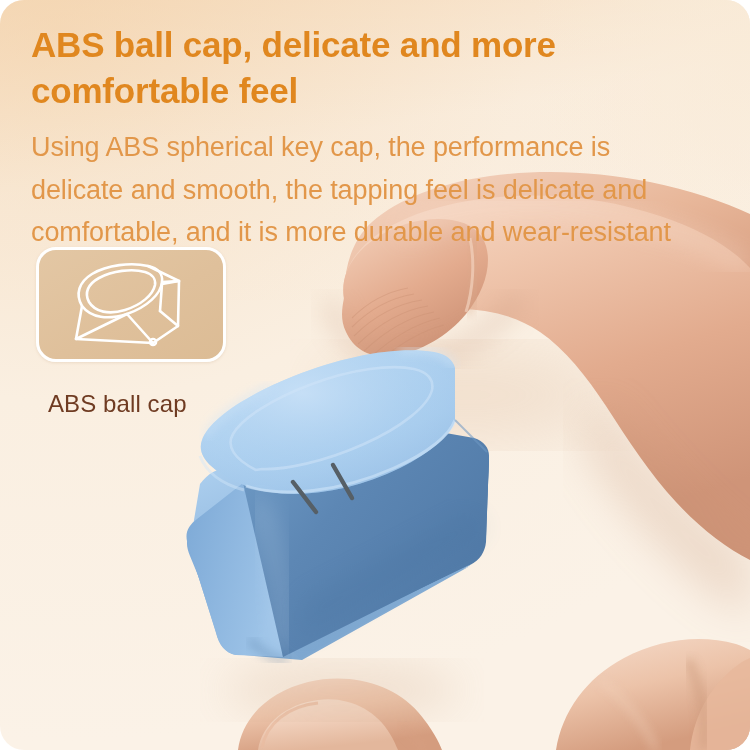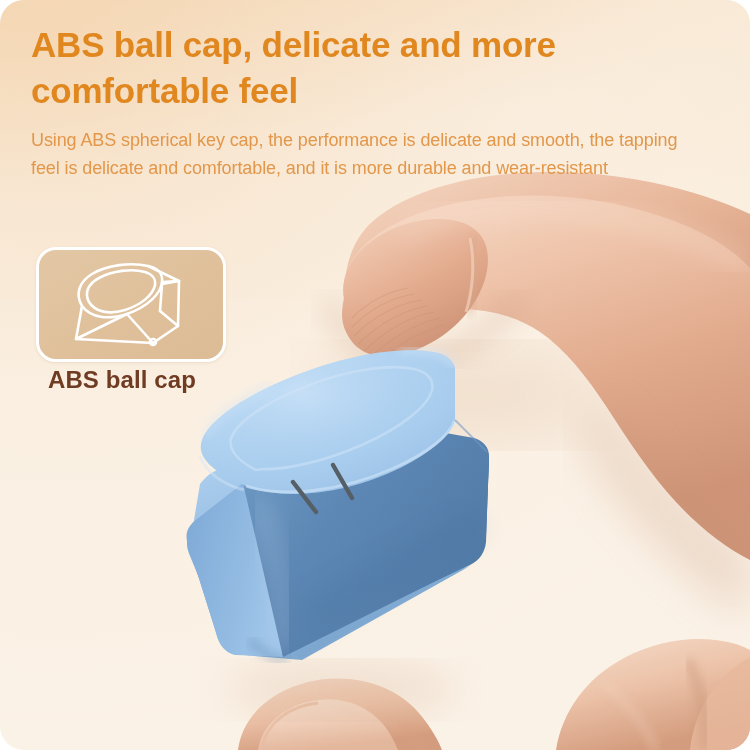--- a/index.html
+++ b/index.html
@@ -40,21 +40,21 @@
     font-size:35px;
     font-weight:bold;
     line-height:1.30;
     letter-spacing:-0.2px;
     white-space:pre-line;
   }
 
   .subcopy {
     margin-top:13px;
     color:#e2974a;
-    font-size:18px;
+    font-size:27px;
     font-weight:400;
     line-height:1.58;
     letter-spacing:-0.1px;
     max-width:660px;
   }
 
   
   .badge-wrap { position:absolute; left:36px; top:247px; }
 
   .badge {
@@ -62,25 +62,25 @@
     width:190px; height:115px;
     background:linear-gradient(150deg, #e3c7a4 0%, #dfc09b 55%, #dcbc95 100%);
     border:3px solid #ffffff;
     border-radius:20px;
     box-shadow:0 1px 3px rgba(170,130,90,.18);
     overflow:hidden;
   }
   .badge svg { position:absolute; left:0; top:0; }
 
   .badge-label {
-    margin-top:4px;
+    margin-top:28px;
     margin-left:12px;
     color:#6f3b22;
     font-size:24px;
-    font-weight:bold;
+    font-weight:normal;
     letter-spacing:0.1px;
   }
 
   
   .photo { position:absolute; inset:0; }
   .photo svg { position:absolute; left:0; top:0; }
 </style>
 </head>
 <body>
 

